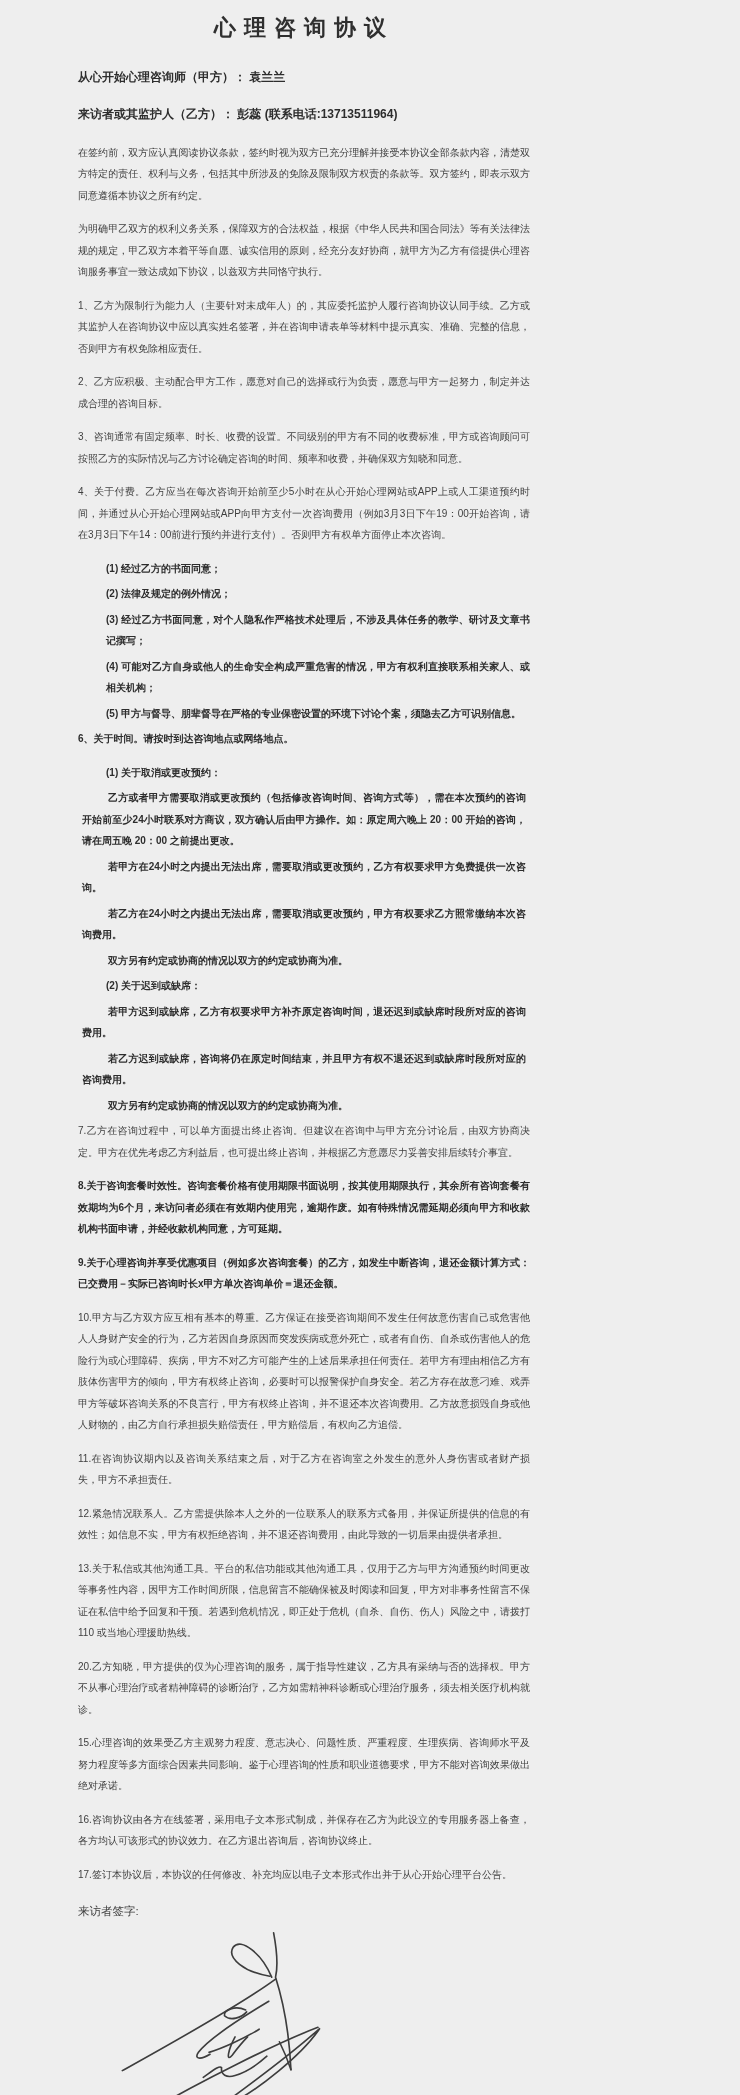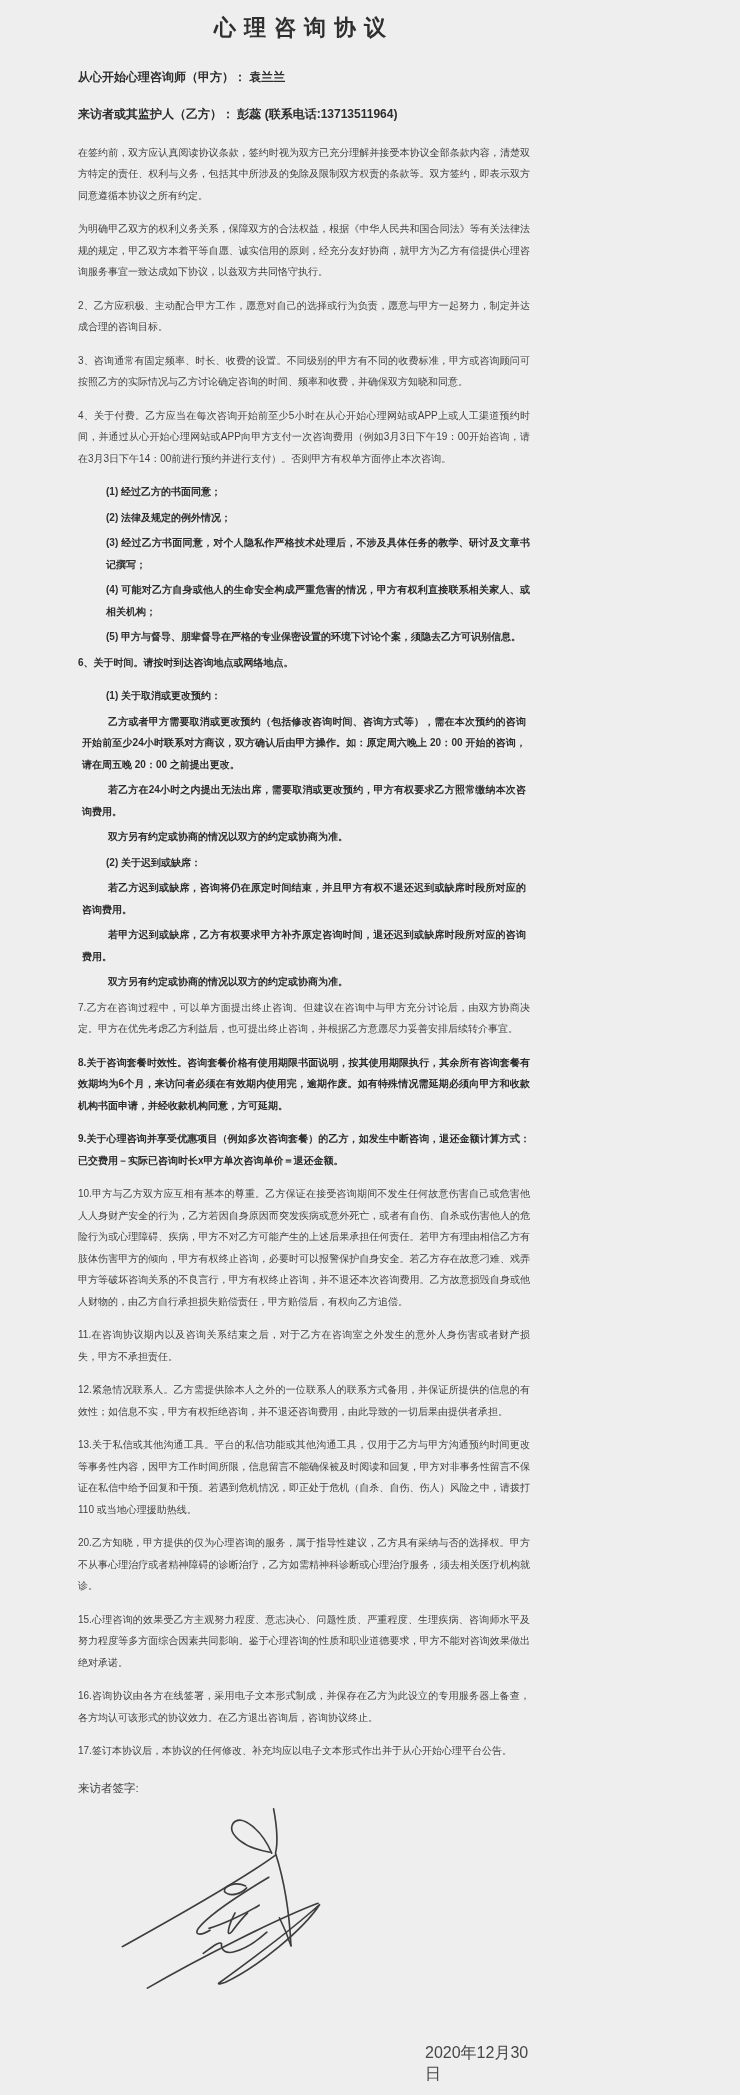--- a/index.html
+++ b/index.html
@@ -66,36 +66,38 @@
 <div class="page">
 
   <h1 class="doc-title">心理咨询协议</h1>
 
   <p class="party">从心开始心理咨询师（甲方）： 袁兰兰</p>
   <p class="party">来访者或其监护人（乙方）： 彭蕊 (联系电话:13713511964)</p>
 
   <div id="paragraphs">
       <p class="cl">在签约前，双方应认真阅读协议条款，签约时视为双方已充分理解并接受本协议全部条款内容，清楚双方特定的责任、权利与义务，包括其中所涉及的免除及限制双方权责的条款等。双方签约，即表示双方同意遵循本协议之所有约定。</p>
       <p class="cl">为明确甲乙双方的权利义务关系，保障双方的合法权益，根据《中华人民共和国合同法》等有关法律法规的规定，甲乙双方本着平等自愿、诚实信用的原则，经充分友好协商，就甲方为乙方有偿提供心理咨询服务事宜一致达成如下协议，以兹双方共同恪守执行。</p>
+      <p class="cl">1、乙方为限制行为能力人（主要针对未成年人）的，其应委托监护人履行咨询协议认同手续。乙方或其监护人在咨询协议中应以真实姓名签署，并在咨询申请表单等材料中提示真实、准确、完整的信息，否则甲方有权免除相应责任。</p>
       <p class="cl">2、乙方应积极、主动配合甲方工作，愿意对自己的选择或行为负责，愿意与甲方一起努力，制定并达成合理的咨询目标。</p>
       <p class="cl">3、咨询通常有固定频率、时长、收费的设置。不同级别的甲方有不同的收费标准，甲方或咨询顾问可按照乙方的实际情况与乙方讨论确定咨询的时间、频率和收费，并确保双方知晓和同意。</p>
       <p class="cl">4、关于付费。乙方应当在每次咨询开始前至少5小时在从心开始心理网站或APP上或人工渠道预约时间，并通过从心开始心理网站或APP向甲方支付一次咨询费用（例如3月3日下午19：00开始咨询，请在3月3日下午14：00前进行预约并进行支付）。否则甲方有权单方面停止本次咨询。</p>
       <p class="cl b item">(1) 经过乙方的书面同意；</p>
       <p class="cl b item">(2) 法律及规定的例外情况；</p>
       <p class="cl b item">(3) 经过乙方书面同意，对个人隐私作严格技术处理后，不涉及具体任务的教学、研讨及文章书记撰写；</p>
       <p class="cl b item">(4) 可能对乙方自身或他人的生命安全构成严重危害的情况，甲方有权利直接联系相关家人、或相关机构；</p>
       <p class="cl b item">(5) 甲方与督导、朋辈督导在严格的专业保密设置的环境下讨论个案，须隐去乙方可识别信息。</p>
       <p class="cl b">6、关于时间。请按时到达咨询地点或网络地点。</p>
       <p class="cl b item">(1) 关于取消或更改预约：</p>
       <p class="cl b sub">乙方或者甲方需要取消或更改预约（包括修改咨询时间、咨询方式等），需在本次预约的咨询开始前至少24小时联系对方商议，双方确认后由甲方操作。如：原定周六晚上 20：00 开始的咨询，请在周五晚 20：00 之前提出更改。</p>
+      <p class="cl b sub">若甲方在24小时之内提出无法出席，需要取消或更改预约，乙方有权要求甲方免费提供一次咨询。</p>
       <p class="cl b sub">若乙方在24小时之内提出无法出席，需要取消或更改预约，甲方有权要求乙方照常缴纳本次咨询费用。</p>
       <p class="cl b sub">双方另有约定或协商的情况以双方的约定或协商为准。</p>
       <p class="cl b item">(2) 关于迟到或缺席：</p>
+      <p class="cl b sub">若甲方迟到或缺席，乙方有权要求甲方补齐原定咨询时间，退还迟到或缺席时段所对应的咨询费用。</p>
       <p class="cl b sub">若乙方迟到或缺席，咨询将仍在原定时间结束，并且甲方有权不退还迟到或缺席时段所对应的咨询费用。</p>
-      <p class="cl b sub">若甲方迟到或缺席，乙方有权要求甲方补齐原定咨询时间，退还迟到或缺席时段所对应的咨询费用。</p>
       <p class="cl b sub">双方另有约定或协商的情况以双方的约定或协商为准。</p>
       <p class="cl">7.乙方在咨询过程中，可以单方面提出终止咨询。但建议在咨询中与甲方充分讨论后，由双方协商决定。甲方在优先考虑乙方利益后，也可提出终止咨询，并根据乙方意愿尽力妥善安排后续转介事宜。</p>
       <p class="cl b">8.关于咨询套餐时效性。咨询套餐价格有使用期限书面说明，按其使用期限执行，其余所有咨询套餐有效期均为6个月，来访问者必须在有效期内使用完，逾期作废。如有特殊情况需延期必须向甲方和收款机构书面申请，并经收款机构同意，方可延期。</p>
       <p class="cl b">9.关于心理咨询并享受优惠项目（例如多次咨询套餐）的乙方，如发生中断咨询，退还金额计算方式：已交费用－实际已咨询时长x甲方单次咨询单价＝退还金额。</p>
       <p class="cl">10.甲方与乙方双方应互相有基本的尊重。乙方保证在接受咨询期间不发生任何故意伤害自己或危害他人人身财产安全的行为，乙方若因自身原因而突发疾病或意外死亡，或者有自伤、自杀或伤害他人的危险行为或心理障碍、疾病，甲方不对乙方可能产生的上述后果承担任何责任。若甲方有理由相信乙方有肢体伤害甲方的倾向，甲方有权终止咨询，必要时可以报警保护自身安全。若乙方存在故意刁难、戏弄甲方等破坏咨询关系的不良言行，甲方有权终止咨询，并不退还本次咨询费用。乙方故意损毁自身或他人财物的，由乙方自行承担损失赔偿责任，甲方赔偿后，有权向乙方追偿。</p>
       <p class="cl">11.在咨询协议期内以及咨询关系结束之后，对于乙方在咨询室之外发生的意外人身伤害或者财产损失，甲方不承担责任。</p>
       <p class="cl">12.紧急情况联系人。乙方需提供除本人之外的一位联系人的联系方式备用，并保证所提供的信息的有效性；如信息不实，甲方有权拒绝咨询，并不退还咨询费用，由此导致的一切后果由提供者承担。</p>
       <p class="cl">13.关于私信或其他沟通工具。平台的私信功能或其他沟通工具，仅用于乙方与甲方沟通预约时间更改等事务性内容，因甲方工作时间所限，信息留言不能确保被及时阅读和回复，甲方对非事务性留言不保证在私信中给予回复和干预。若遇到危机情况，即正处于危机（自杀、自伤、伤人）风险之中，请拨打 110 或当地心理援助热线。</p>
       <p class="cl">20.乙方知晓，甲方提供的仅为心理咨询的服务，属于指导性建议，乙方具有采纳与否的选择权。甲方不从事心理治疗或者精神障碍的诊断治疗，乙方如需精神科诊断或心理治疗服务，须去相关医疗机构就诊。</p>
       <p class="cl">15.心理咨询的效果受乙方主观努力程度、意志决心、问题性质、严重程度、生理疾病、咨询师水平及努力程度等多方面综合因素共同影响。鉴于心理咨询的性质和职业道德要求，甲方不能对咨询效果做出绝对承诺。</p>

